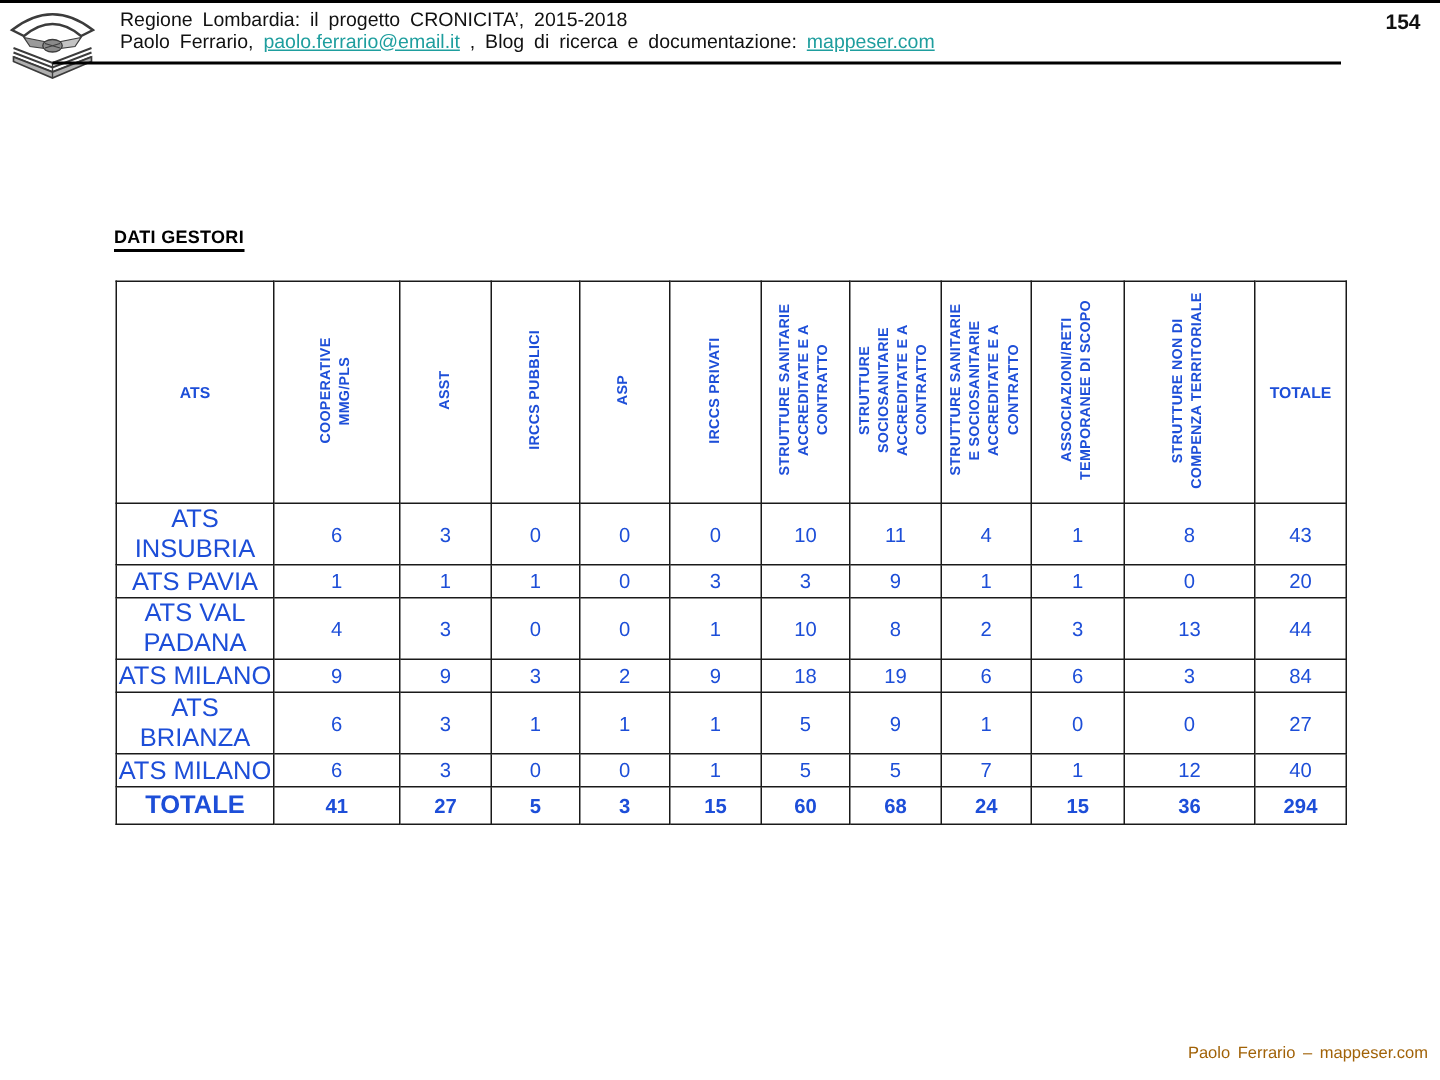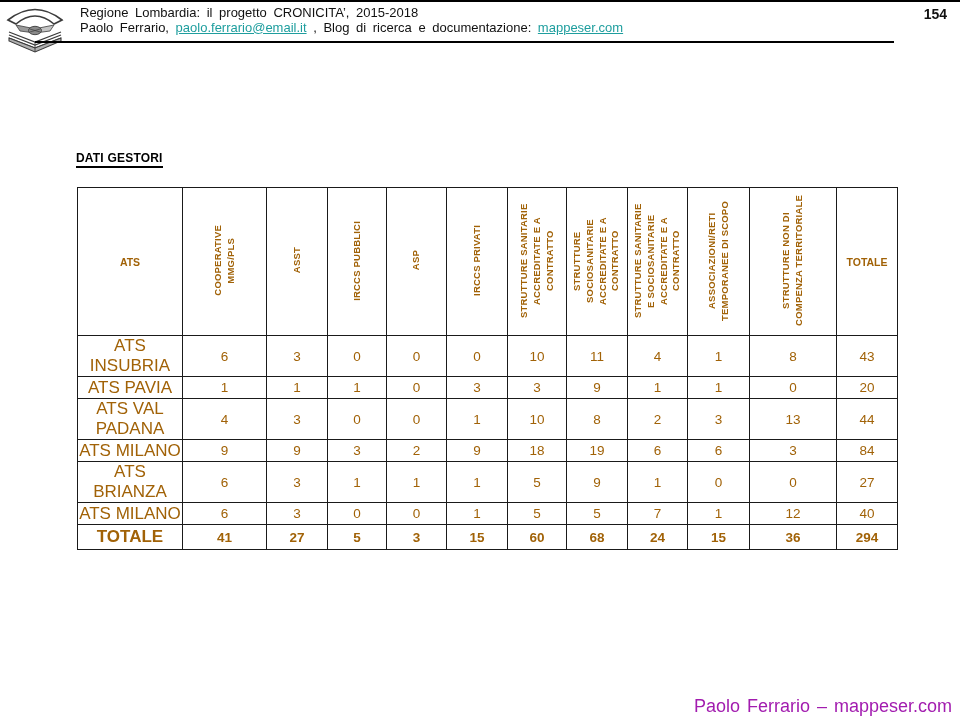--- a/index.html
+++ b/index.html
@@ -47,21 +47,21 @@
     font-size: 12px; font-weight: bold; color: #000;
     letter-spacing: 0.2px;
     border-bottom: 2px solid #000;
     padding-bottom: 1px;
   }
   table.gestori {
     position: absolute; left: 77px; top: 187px;
     width: 820px;
     border-collapse: collapse;
     table-layout: fixed;
-    color: #a16207;
+    color: #1d4ed8;
   }
   table.gestori th, table.gestori td {
     border: 1px solid #1a1a1a;
     text-align: center;
     vertical-align: middle;
     overflow: hidden;
     padding: 0;
   }
   table.gestori thead tr { height: 148px; }
   table.gestori th {
@@ -81,21 +81,21 @@
     letter-spacing: 0.2px;
     max-height: 144px;
   }
   table.gestori tbody tr { height: 22px; }
   table.gestori tbody tr.total { height: 25px; }
   table.gestori td { font-size: 13.5px; }
   table.gestori td.rowlabel { font-size: 17px; }
   table.gestori tr.total td { font-weight: bold; }
   .footer {
     position: absolute; right: 8px; top: 696px;
-    font-size: 18px; color: #a21caf;
+    font-size: 11px; color: #a16207;
     word-spacing: 2px;
   }
 </style>
 </head>
 <body>
 
 <div class="slide">
 
   <div class="top-edge"></div>
 

